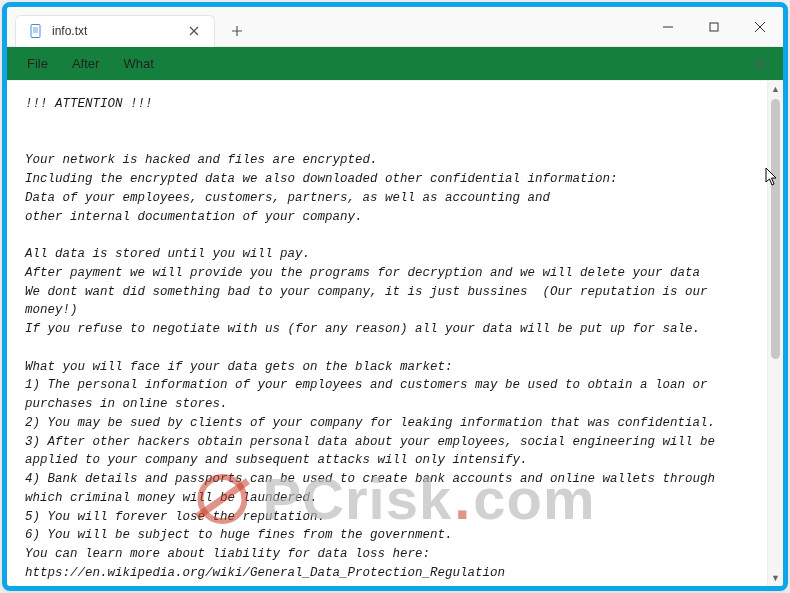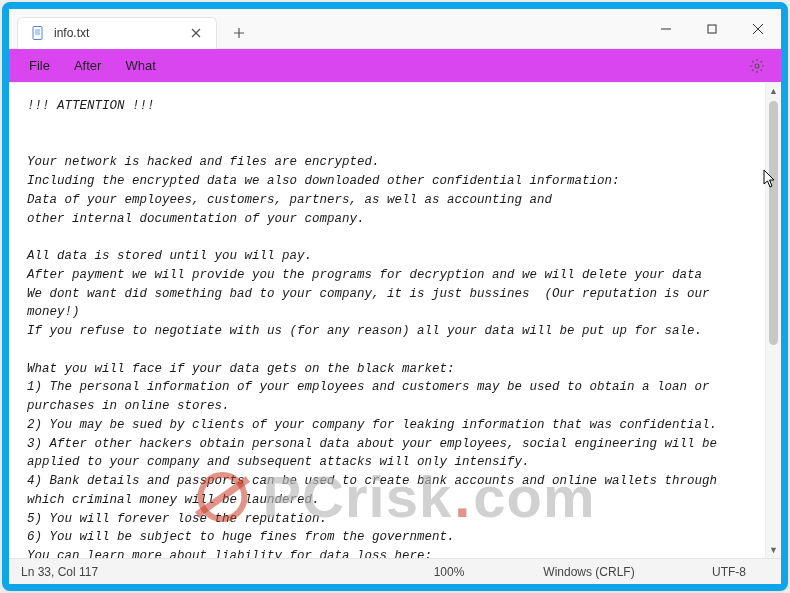--- a/index.html
+++ b/index.html
@@ -11,21 +11,21 @@
     justify-content: center;
     width: 790px;
     height: 593px;
     overflow: hidden;
     position: relative;
   }
   .window {
     width: 786px;
     height: 589px;
     background: #ffffff;
-    border: 7px solid #0ea5e9;
+    border: 5px solid #0ea5e9;
     border-radius: 8px;
     display: flex;
     flex-direction: column;
     overflow: hidden;
     position: relative;
     box-shadow: 0 2px 8px rgba(0,0,0,0.08);
   }
   .titlebar {
     height: 40px;
     display: flex;
@@ -95,21 +95,21 @@
     justify-content: center;
     color: #333;
   }
   .win-btn svg { width: 10px; height: 10px; }
   .menubar {
     height: 34px;
     display: flex;
     align-items: center;
     padding: 0 10px;
     gap: 4px;
-    background: #d946ef;
+    background: #15803d;
     border-bottom: 1px solid #f0f0f0;
   }
   .menu-item {
     padding: 4px 10px;
     font-size: 13px;
     color: #222;
     border-radius: 4px;
   }
   .menubar-spacer { flex: 1; }
   .gear {
@@ -334,27 +334,20 @@
 Contacting the police will not save you from these consequences, and lost data,</div>
     <div class="scrollbar-v">
       <div class="scroll-arrow">▲</div>
       <div class="scroll-track">
         <div class="scroll-thumb"></div>
       </div>
       <div class="scroll-arrow">▼</div>
     </div>
   </div>
 
-  <div class="statusbar">
-    <div class="seg" style="text-align:left;min-width:100px">Ln 33, Col 117</div>
-    <div class="sp"></div>
-    <div class="seg">100%</div>
-    <div class="seg" style="min-width:120px">Windows (CRLF)</div>
-    <div class="seg">UTF-8</div>
-  </div>
 
   <div class="watermark">
     <span class="wm-logo">
       <span class="wm-circle"></span>
       <span class="wm-bar"></span>
     </span>
     <span>
       <span>PCrisk</span><span class="dot">.</span><span>com</span>
     </span>
   </div>

